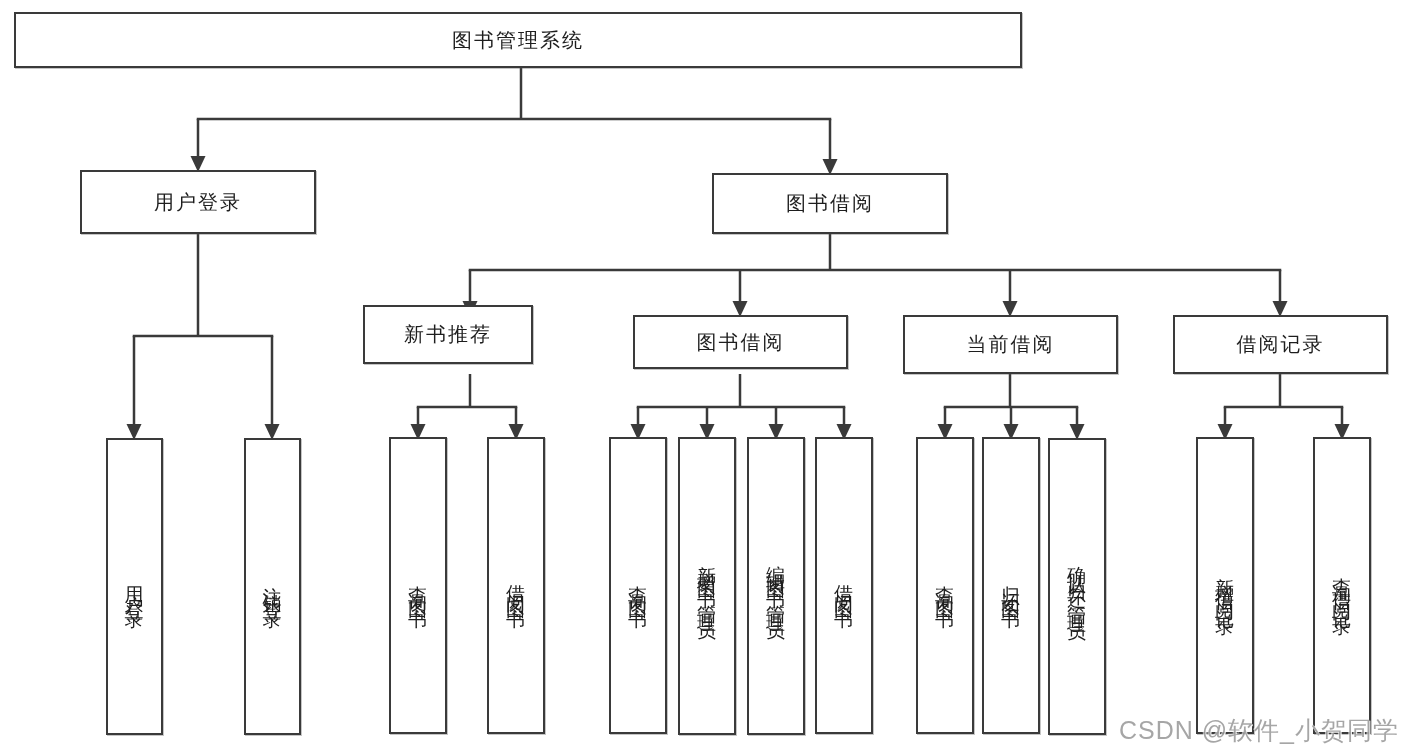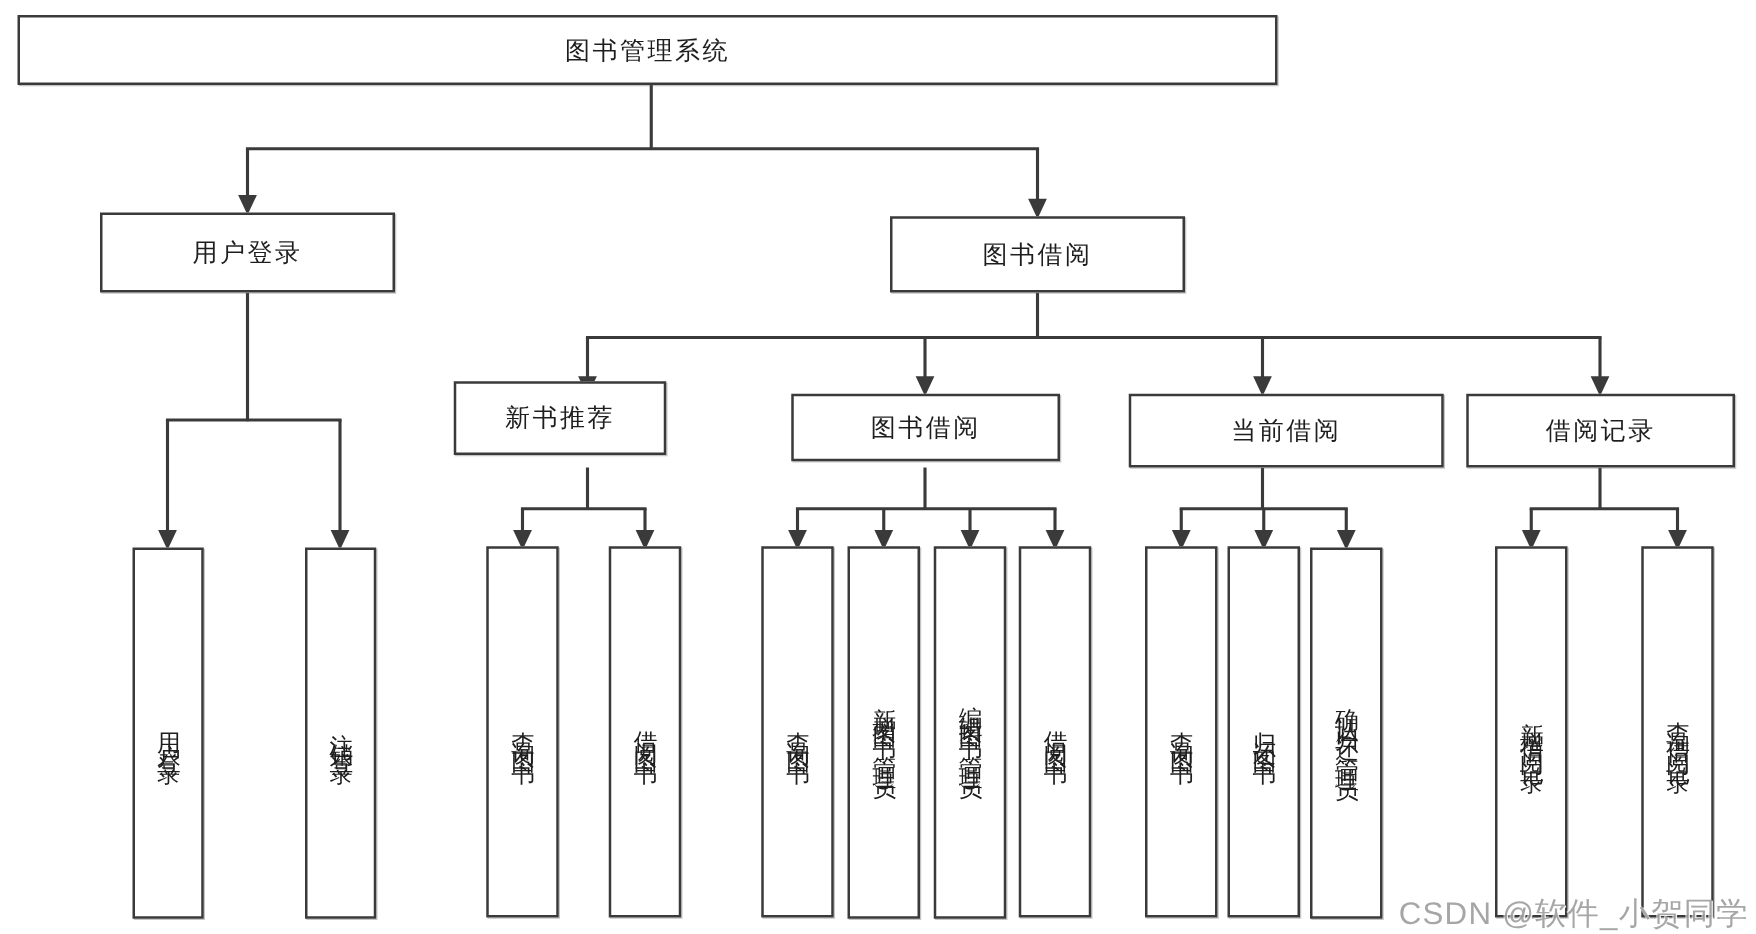--- a/index.html
+++ b/index.html
@@ -123,21 +123,21 @@
     </g>
   </svg>
 
   <div class="box hbox" style="left:14px; top:12px; width:1008px; height:56px;">图书管理系统</div>
 
   <div class="box hbox" style="left:80px; top:170px; width:236px; height:64px;">用户登录</div>
   <div class="box hbox" style="left:712px; top:173px; width:236px; height:61px;">图书借阅</div>
 
   <div class="box hbox" style="left:363px; top:305px; width:170px; height:59px;">新书推荐</div>
   <div class="box hbox" style="left:633px; top:315px; width:215px; height:54px;">图书借阅</div>
-  <div class="box hbox" style="left:903px; top:315px; width:252px; height:59px;">当前借阅</div>
+  <div class="box hbox" style="left:903px; top:315px; width:215px; height:59px;">当前借阅</div>
   <div class="box hbox" style="left:1173px; top:315px; width:215px; height:59px;">借阅记录</div>
 
   <div class="box vbox" style="left:106px; top:438px; width:57px; height:297px;">用户登录</div>
   <div class="box vbox" style="left:244px; top:438px; width:57px; height:297px;">注销登录</div>
 
   <div class="box vbox" style="left:389px; top:437px; width:58px; height:297px;">查询图书</div>
   <div class="box vbox" style="left:487px; top:437px; width:58px; height:297px;">借阅图书</div>
 
   <div class="box vbox" style="left:609px; top:437px; width:58px; height:297px;">查询图书</div>
   <div class="box vbox" style="left:678px; top:437px; width:58px; height:298px;">新增图书（管理员）</div>

